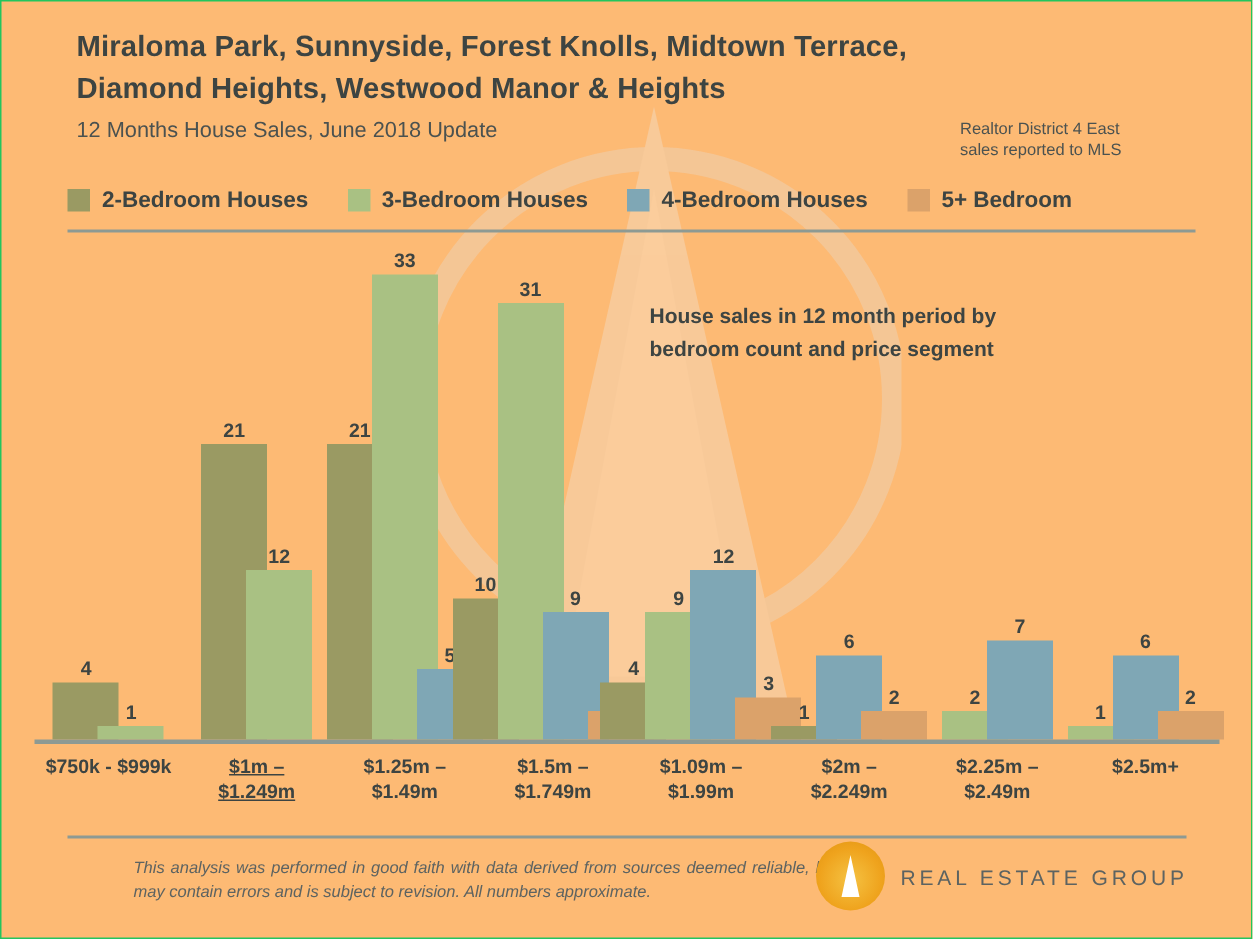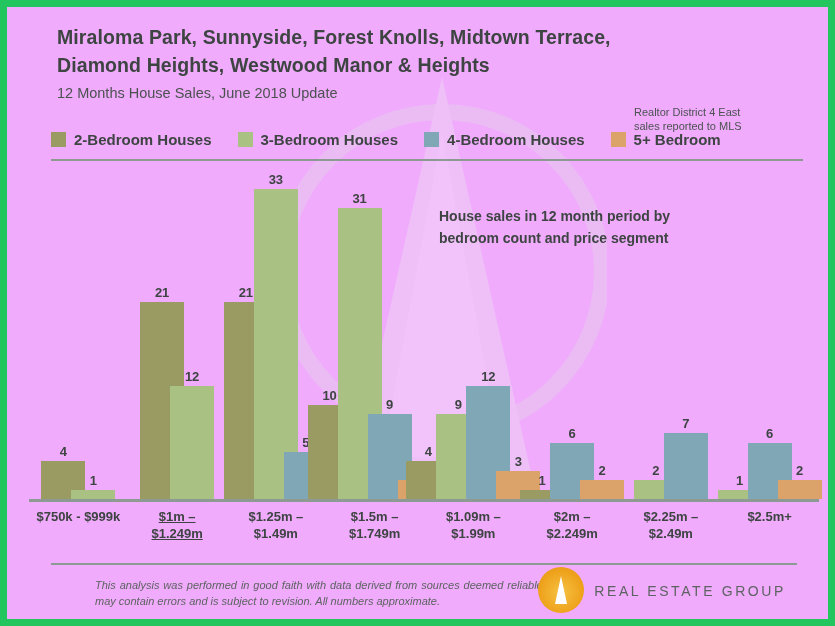--- a/index.html
+++ b/index.html
@@ -7,22 +7,22 @@
     padding: 0;
     background: #ffffff;
   }
   body {
     font-family: "Liberation Sans", sans-serif;
   }
   #page {
     position: relative;
     width: 835px;
     height: 626px;
-    background: #f0abfc;
-    border: 7px solid #22c55e;
+    background: #fdba74;
+    border: 1px solid #22c55e;
     box-sizing: border-box;
     overflow: hidden;
   }
   
   .watermark {
     position: absolute;
     left: 270px;
     top: 30px;
     width: 330px;
     height: 480px;
@@ -50,21 +50,20 @@
   }
   .district {
     position: absolute;
     right: 34px;
     top: 78px;
     text-align: left;
     font-size: 11px;
     color: #4b5250;
     line-height: 14px;
     width: 160px;
-    margin-top: 20px;
   }
   
   .legend {
     position: absolute;
     left: 44px;
     top: 124px;
     width: 752px;
     display: flex;
     align-items: flex-end;
   }

